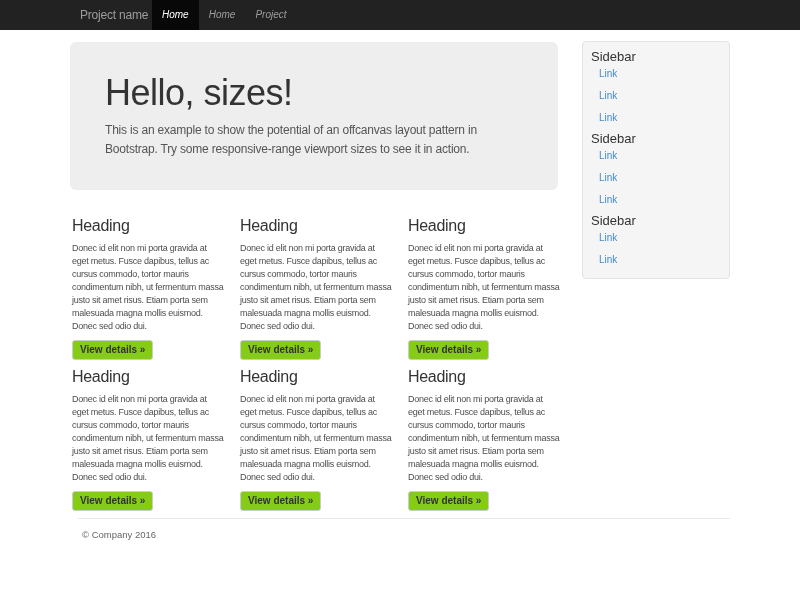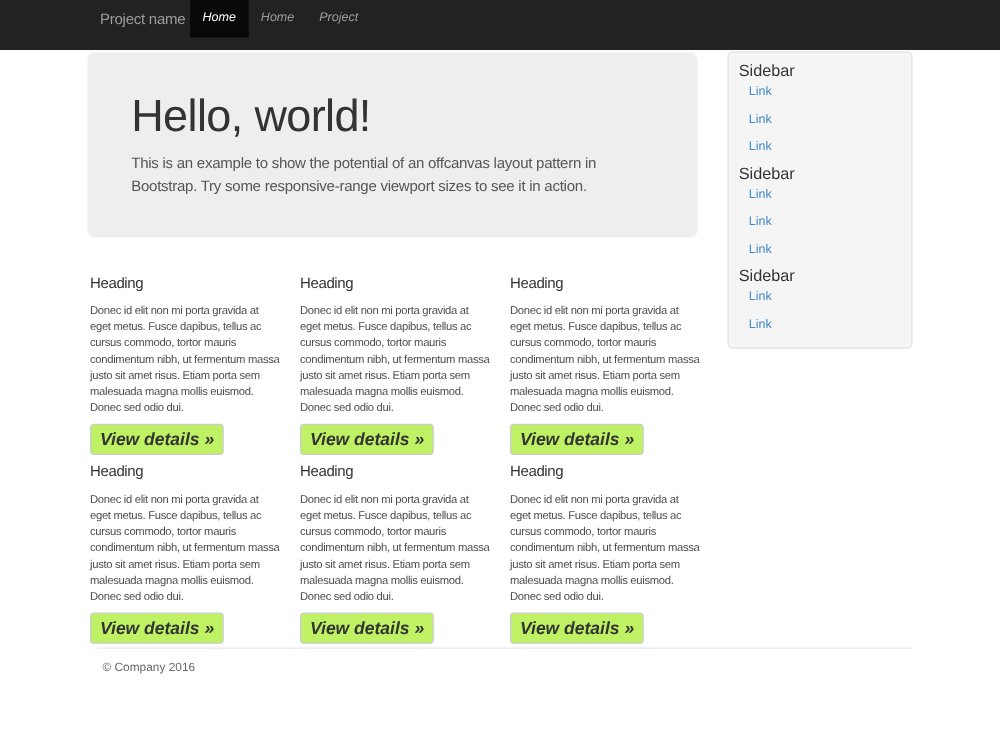--- a/index.html
+++ b/index.html
@@ -6,21 +6,21 @@
   html, body { margin: 0; padding: 0; }
   body {
     width: 800px; height: 600px; position: relative; overflow: hidden;
     background: #ffffff;
     font-family: "Liberation Sans", sans-serif;
     color: #333;
   }
 
   
   .navbar {
-    position: absolute; top: 0; left: 0; width: 800px; height: 40px;
+    position: absolute; top: 0; left: 0; width: 800px; height: 30px;
     background: #222222;
   }
   .navbar-brand {
     position: absolute; left: 80px; top: 0; height: 30px; line-height: 30px;
     font-size: 12px; letter-spacing: -0.2px; color: #9d9d9d;
     text-decoration: none; cursor: pointer;
   }
   .navbar-nav {
     position: absolute; left: 152px; top: 0; height: 30px;
     display: flex; margin: 0; padding: 0; list-style: none; font-style: italic;
@@ -65,33 +65,32 @@
 
   
   .card { position: absolute; width: 158px; }
   .card-r1c1 { left: 72px;  top: 214px; }
   .card-r1c2 { left: 240px; top: 214px; }
   .card-r1c3 { left: 408px; top: 214px; }
   .card-r2c1 { left: 72px;  top: 365px; }
   .card-r2c2 { left: 240px; top: 365px; }
   .card-r2c3 { left: 408px; top: 365px; }
   .card h2 {
-    margin: 0 0 4px 0; font-size: 12px; line-height: 24px; font-weight: 500;
+    margin: 0 0 4px 0; font-size: 16px; line-height: 24px; font-weight: 500;
     letter-spacing: -0.3px; color: #333;
   }
   .card p {
     margin: 0 0 6px 0; width: 152px;
     font-size: 9px; line-height: 13px; letter-spacing: -0.25px; color: #4d4d4d;
   }
   .btn-default {
-    display: inline-block; background: #bef264; border: 1px solid #cccccc;
+    display: inline-block; background: #84cc16; border: 1px solid #cccccc;
     border-radius: 3px; padding: 3px 7px 4px 7px;
-    font-family: inherit; font-size: 14px; font-weight: 700; color: #333;
+    font-family: inherit; font-size: 10px; font-weight: 700; color: #333;
     cursor: pointer;
-    font-style: italic;
   }
 
   
   .footer-divider {
     position: absolute; left: 78px; top: 518px; width: 652px; height: 0;
     border: 0; border-top: 1px solid #e8e8e8; margin: 0;
   }
   .footer-copyright {
     position: absolute; left: 82px; top: 529px;
     font-size: 9.5px; color: #666; margin: 0;
@@ -103,21 +102,21 @@
 <nav class="navbar">
   <a class="navbar-brand">Project name</a>
   <ul class="navbar-nav">
     <li class="nav-item active">Home</li>
     <li class="nav-item">Home</li>
     <li class="nav-item">Project</li>
   </ul>
 </nav>
 
 <section class="jumbotron">
-  <h1>Hello, world!</h1>
+  <h1>Hello, sizes!</h1>
   <p>This is an example to show the potential of an offcanvas layout pattern in Bootstrap. Try some responsive-range viewport sizes to see it in action.</p>
 </section>
 
 <aside class="sidebar">
   <div class="sidebar-group">
     <p class="sidebar-group-title">Sidebar</p>
     <a class="sidebar-link">Link</a>
     <a class="sidebar-link">Link</a>
     <a class="sidebar-link">Link</a>
   </div>

